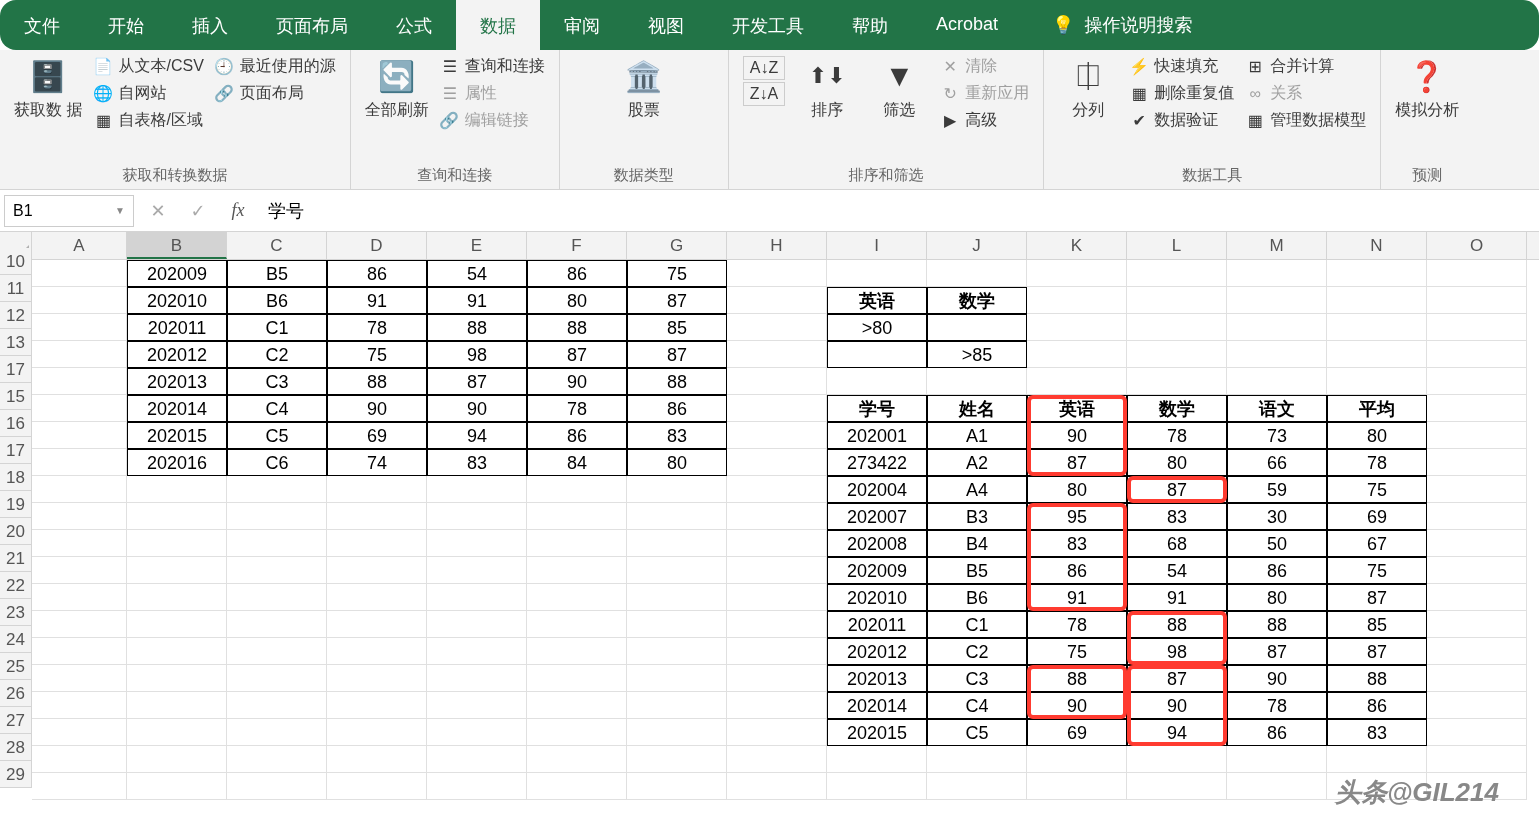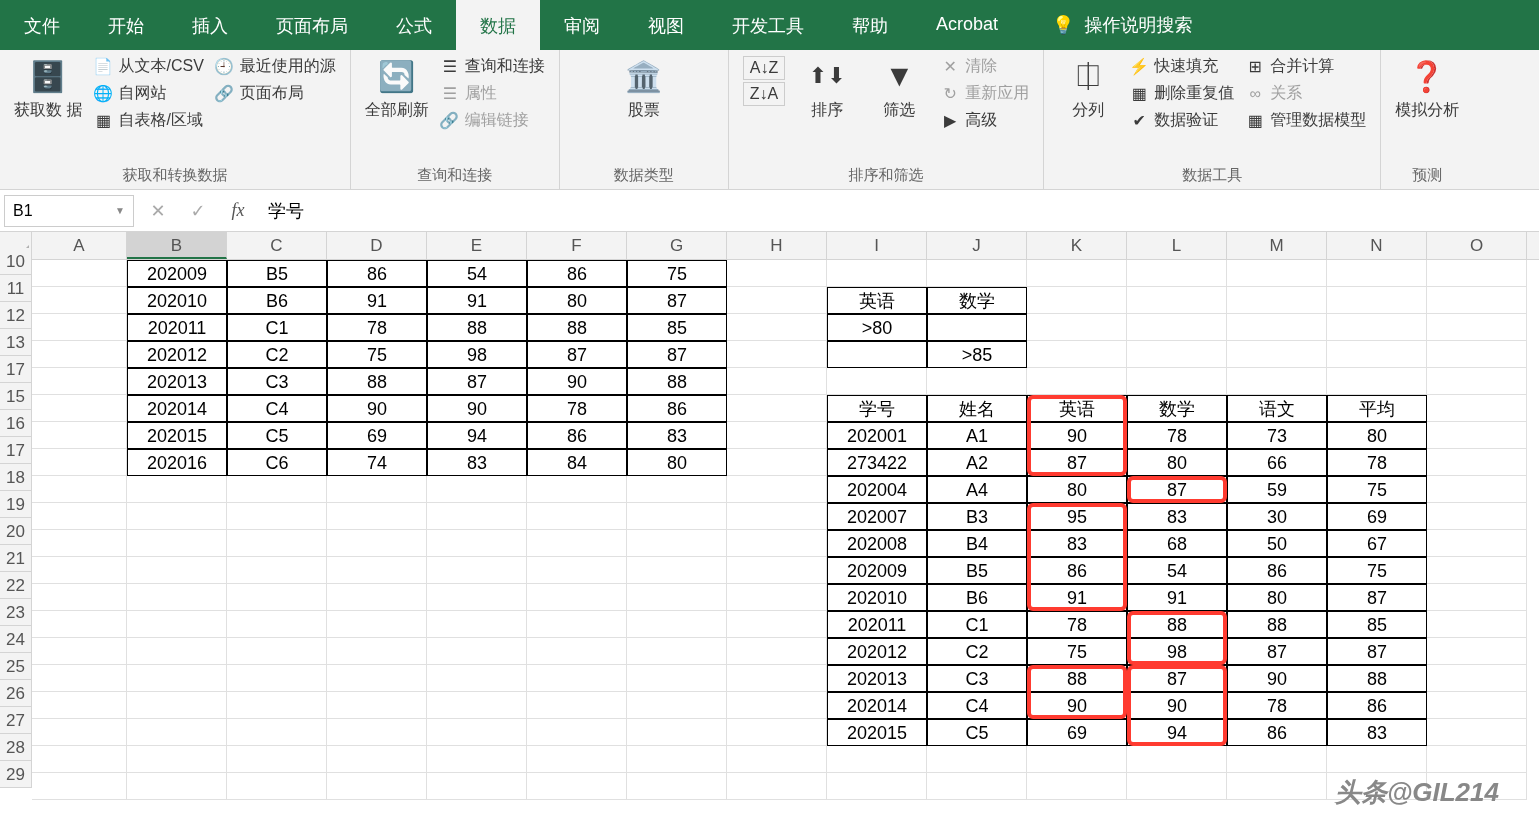--- a/index.html
+++ b/index.html
@@ -1,19 +1,19 @@
 <!DOCTYPE html>
 <html><head>
 <meta charset="utf-8">
 <style>
 * { margin: 0; padding: 0; box-sizing: border-box; font-family: "Microsoft YaHei", Arial, sans-serif; }
 body { background: #fff; overflow: hidden; width: 1539px; height: 840px; }
 
 
-.ribbon-tabs { height: 50px; background: #227447; display: flex; align-items: stretch; color: #fff; font-size: 18px; }
+.ribbon-tabs { height: 50px; background: #227447; display: flex; align-items: stretch; color: #fff; font-size: 18px; border-radius: 16px; }
 .ribbon-tab { padding: 14px 24px; cursor: pointer; }
 .ribbon-tab.active { background: #f3f3f3; color: #227447; }
 .ribbon-help { display: flex; align-items: center; margin-left: 30px; }
 .ribbon-help .bulb { margin-right: 10px; }
 
 
 .ribbon-content { height: 140px; background: #f3f3f3; border-bottom: 1px solid #d4d4d4; display: flex; }
 .group { border-right: 1px solid #d4d4d4; padding: 6px 14px 0 14px; display: flex; flex-direction: column; justify-content: space-between; }
 .group-label { text-align: center; font-size: 15px; color: #666; padding: 4px 0; }
 .group-body { display: flex; align-items: flex-start; gap: 12px; flex: 1; }
@@ -40,21 +40,21 @@
 .col-h { border-right: 1px solid #d4d4d4; text-align: center; font-size: 17px; color: #555; line-height: 28px; }
 .col-h.sel { background: #d3d3d3; border-bottom: 2px solid #227447; }
 .row-headers { position: absolute; left: 0; top: 16px; width: 32px; background: #f3f3f3; }
 .row-h { height: 27px; border-bottom: 1px solid #d4d4d4; border-right: 1px solid #d4d4d4; text-align: center; font-size: 17px; color: #555; line-height: 27px; }
 
 .grid { position: absolute; left: 32px; top: 28px; }
 .grid-row { display: flex; height: 27px; }
 .grid-cell { border-right: 1px solid #e0e0e0; border-bottom: 1px solid #e0e0e0; font-size: 18px; text-align: center; line-height: 26px; overflow: hidden; white-space: nowrap; }
 
 .tbl-border { border: 1px solid #000 !important; }
-.tbl-bold { font-weight: normal; }
+.tbl-bold { font-weight: bold; }
 .red-box { position: absolute; border: 4px solid #ff3b30; border-radius: 6px; pointer-events: none; }
 
 .watermark { position: absolute; right: 40px; bottom: 30px; font-size: 26px; font-style: italic; font-weight: bold; color: #888; pointer-events: none; }
 </style>
 </head>
 <body>
 
 <div class="ribbon-tabs">
   <div id="tabs-container" style="display: flex;">
       <div class="ribbon-tab">文件</div>

